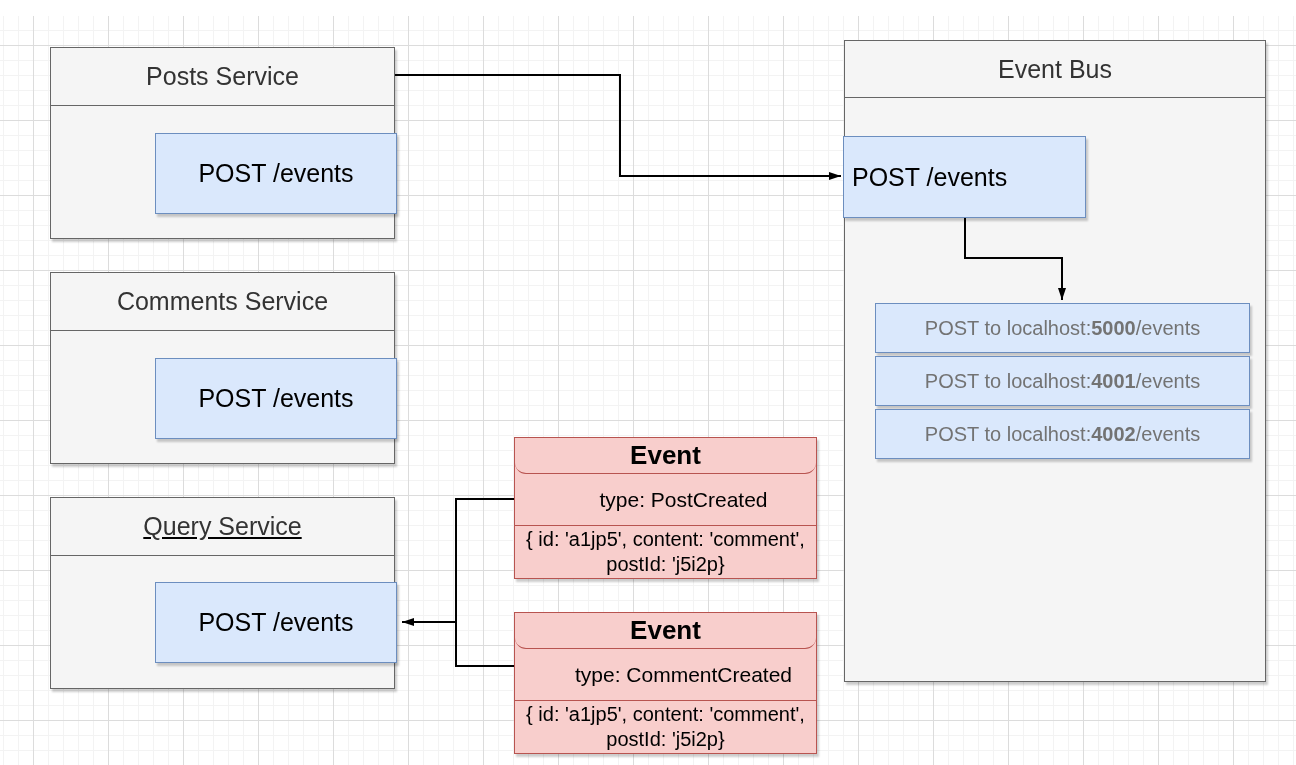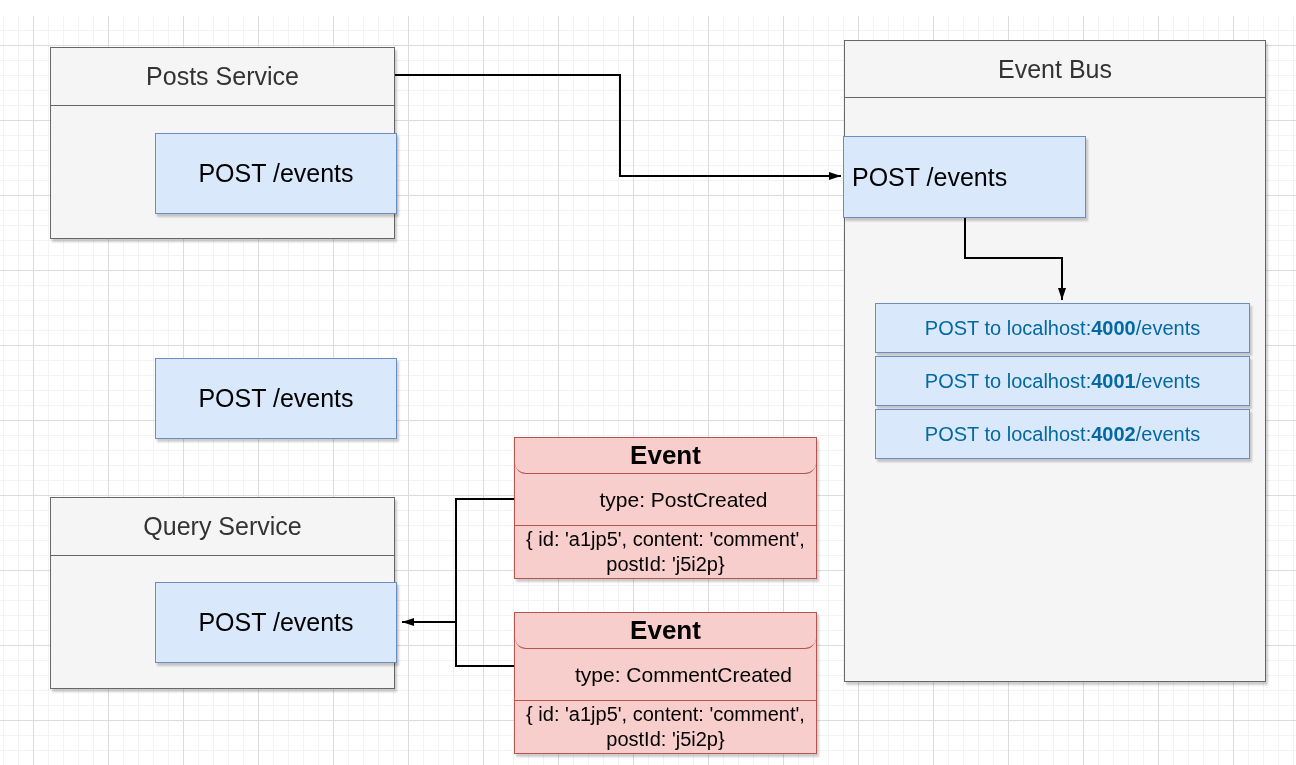--- a/index.html
+++ b/index.html
@@ -44,21 +44,21 @@
     font-size:25px;color:#000;z-index:2;box-sizing:border-box;
   }
   .endpoint.left-align{justify-content:flex-start;padding-left:8px;}
 
   .dispatch{
     position:absolute;left:875px;width:375px;height:50px;
     background:var(--blue-fill,#dae8fc);
     border:1px solid var(--blue-border,#6c8ebf);
     box-shadow:2px 3px 2px rgba(0,0,0,0.20);
     display:flex;align-items:center;justify-content:center;
-    font-size:20px;color:#0369a1;z-index:2;box-sizing:border-box;white-space:pre;
+    font-size:20px;color:#737373;z-index:2;box-sizing:border-box;white-space:pre;
   }
   .dispatch b{font-weight:bold;}
 
   .event-card{
     position:absolute;left:514px;width:303px;
     background:var(--red-fill,#f8cecc);
     border:1px solid var(--red-border,#b85450);
     box-shadow:2px 3px 2px rgba(0,0,0,0.20);
     z-index:2;box-sizing:border-box;color:#000;text-align:center;
   }
@@ -92,33 +92,36 @@
     <path d="M965,202 L965,242 L1062,242 L1062,284" fill="none" stroke="#000000" stroke-width="2" marker-end="url(#arr)"></path>
     <path d="M514,483 L456,483 L456,650 L514,650" fill="none" stroke="#000000" stroke-width="2"></path>
     <path d="M456,606 L402,606" fill="none" stroke="#000000" stroke-width="2" marker-end="url(#arr)"></path>
   </svg>
 
   <div class="container service" style="left:50px;top:31px;width:345px;height:192px;">
     <div class="container-title">Posts Service</div>
   </div>
   <div class="endpoint" style="left:155px;top:117px;width:242px;height:81px;">POST /events</div>
 
+  <div class="container service" style="left:50px;top:256px;width:345px;height:192px;">
+    <div class="container-title">Comments Service</div>
+  </div>
   <div class="endpoint" style="left:155px;top:342px;width:242px;height:81px;">POST /events</div>
 
-  <div class="container service" style="left:50px;top:481px;width:345px;height:192px;">
+  <div class="container service" style="left:50px;top:481px;width:345px;height:192px;text-decoration:underline;">
     <div class="container-title">Query Service</div>
   </div>
   <div class="endpoint" style="left:155px;top:566px;width:242px;height:81px;">POST /events</div>
 
   <div class="container bus" style="left:844px;top:24px;width:422px;height:642px;">
     <div class="container-title">Event Bus</div>
   </div>
   <div class="endpoint left-align" style="left:843px;top:120px;width:243px;height:82px;">POST /events</div>
 
-  <div class="dispatch" style="top:287px;"><span>POST to localhost:</span><b>4000</b><span>/events</span></div>
+  <div class="dispatch" style="top:287px;"><span>POST to localhost:</span><b>5000</b><span>/events</span></div>
   <div class="dispatch" style="top:340px;"><span>POST to localhost:</span><b>4001</b><span>/events</span></div>
   <div class="dispatch" style="top:393px;"><span>POST to localhost:</span><b>4002</b><span>/events</span></div>
 
   <div class="event-card" style="top:421px;">
     <div class="ev-title">Event</div>
     <div class="ev-type">type: PostCreated</div>
     <div class="ev-payload">{ id: 'a1jp5', content: 'comment', postId: 'j5i2p}</div>
   </div>
   <div class="event-card" style="top:596px;">
     <div class="ev-title">Event</div>

